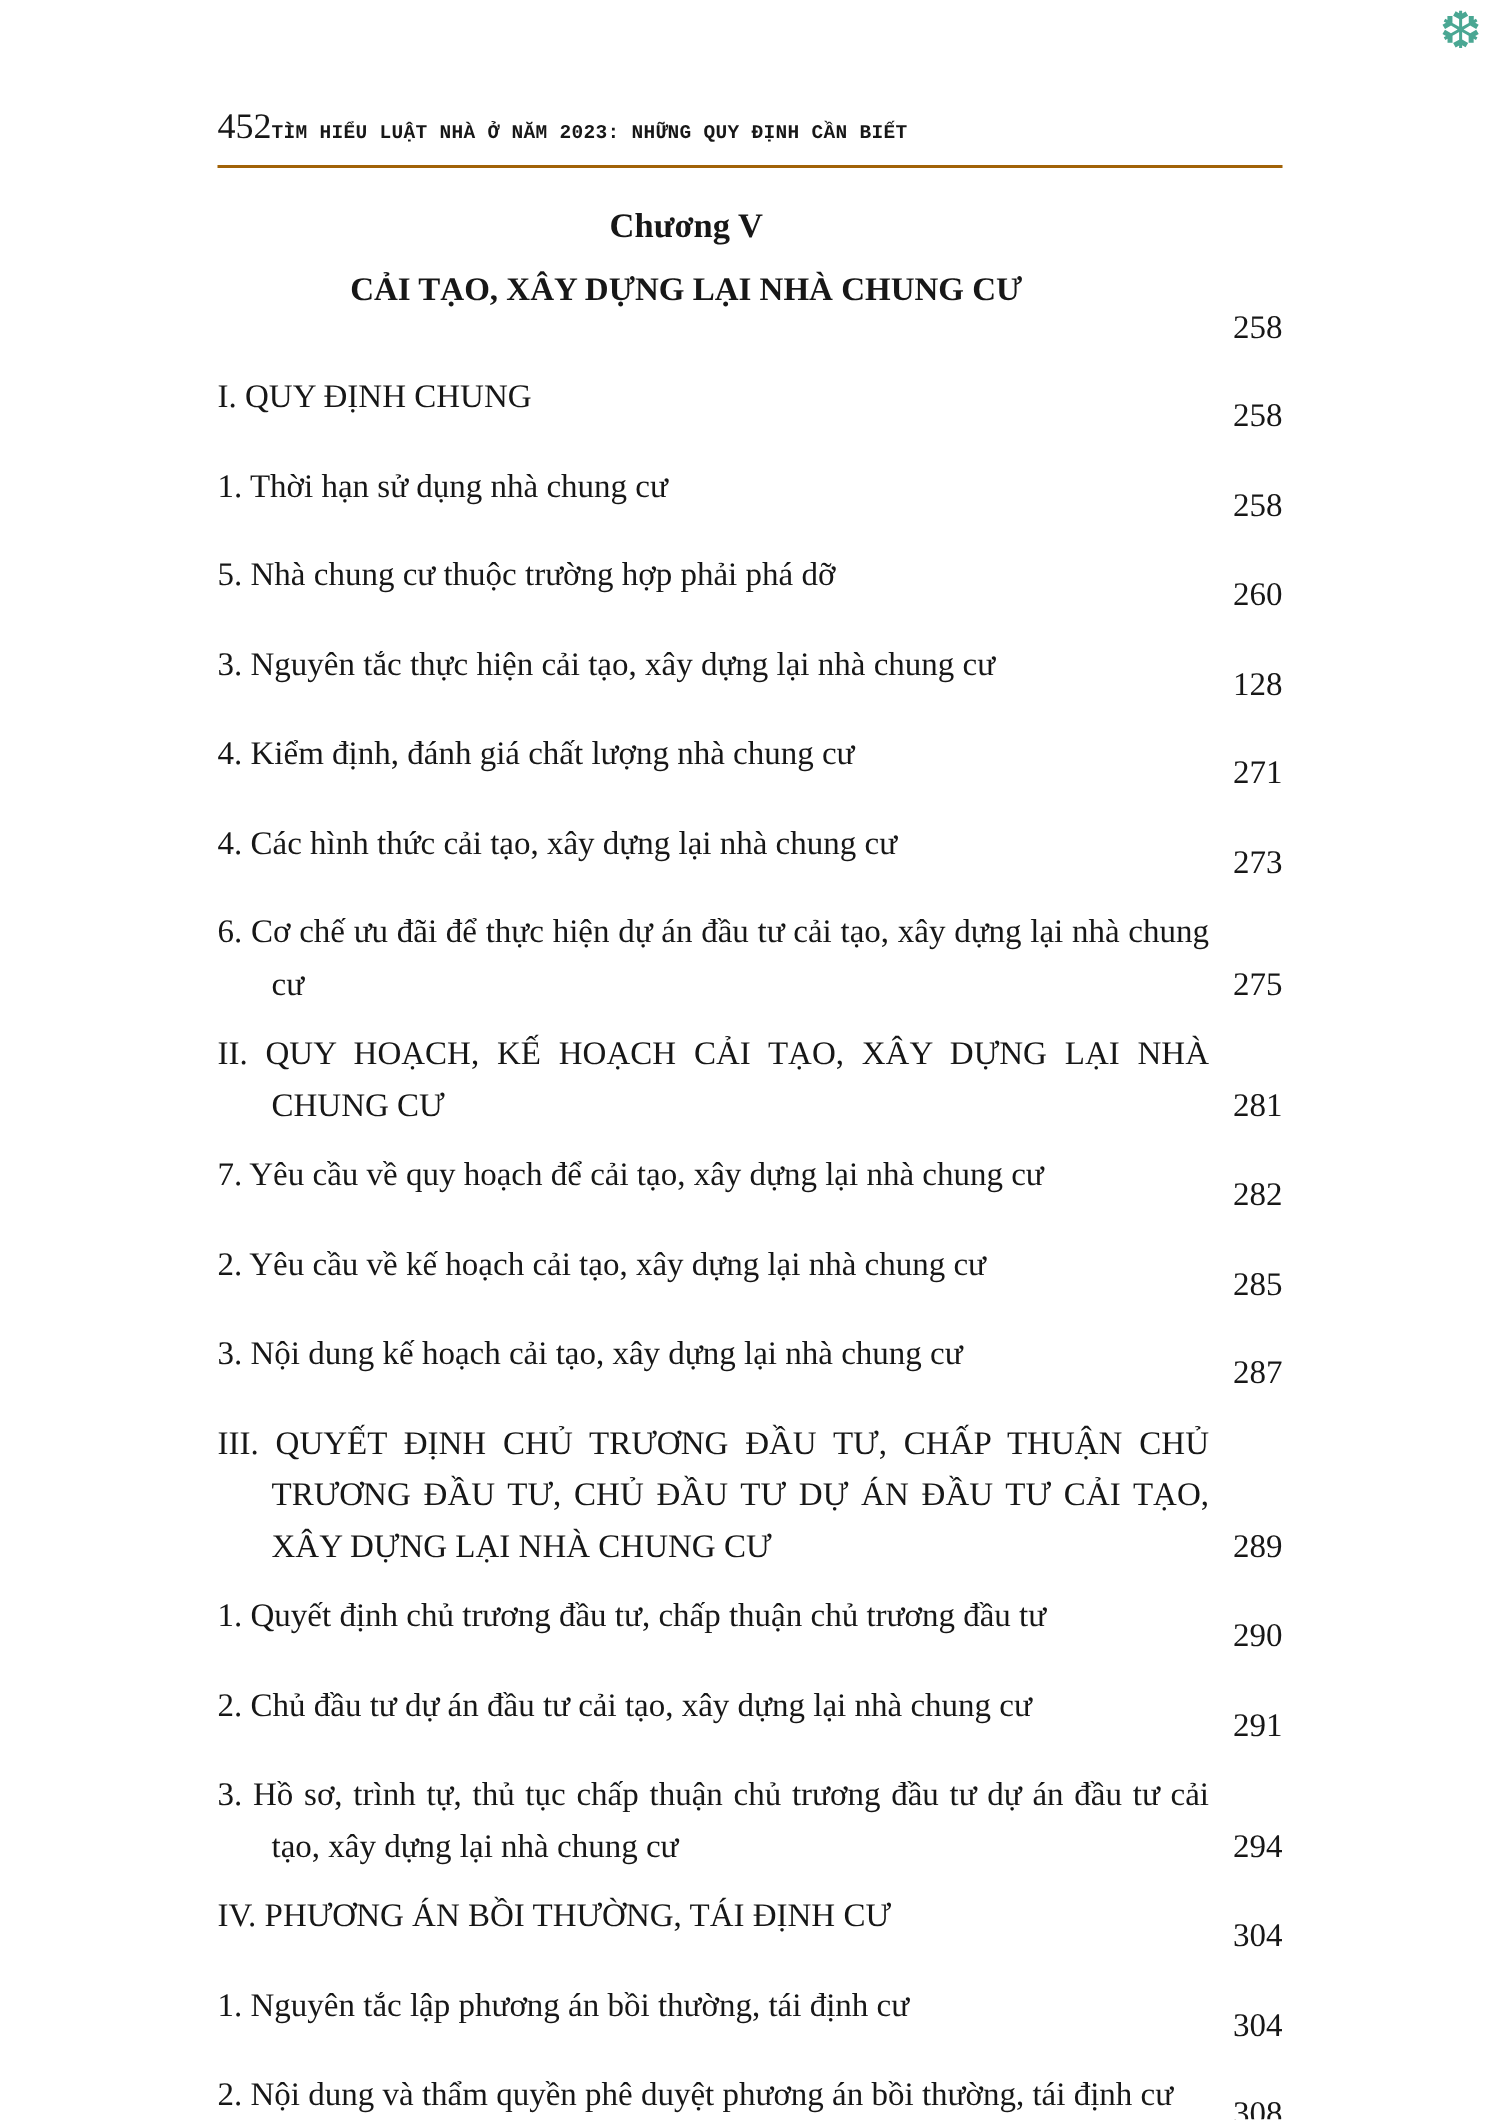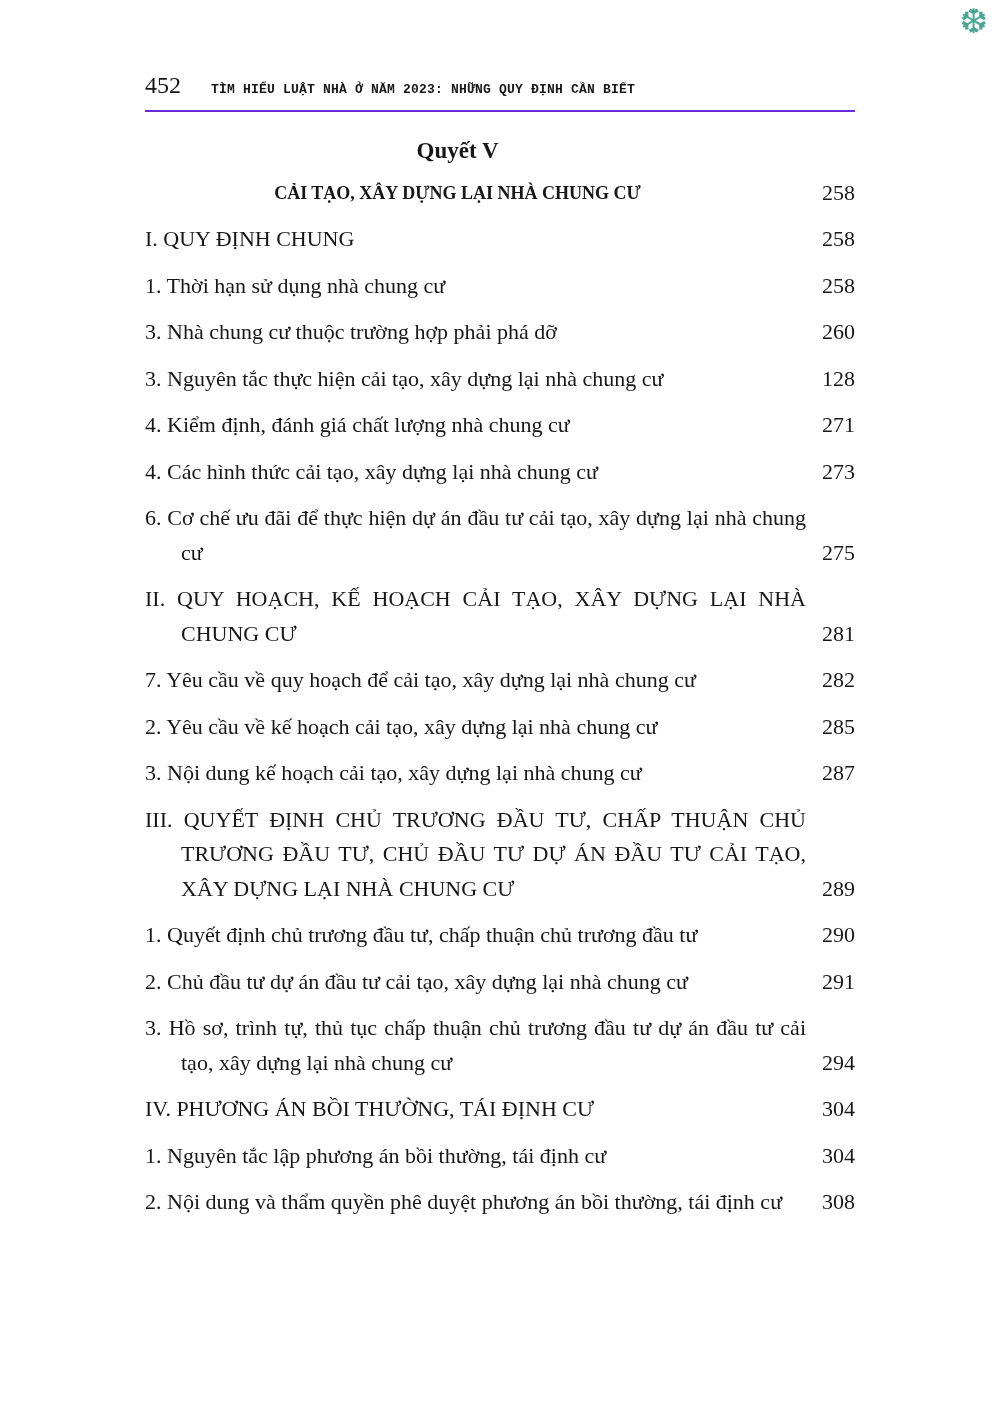--- a/index.html
+++ b/index.html
@@ -21,22 +21,21 @@
     color: #4aa793;
     font-family: "DejaVu Sans", sans-serif;
   }
   .header {
     position: absolute;
     top: 72px;
     left: 145px;
     width: 710px;
     display: flex;
     align-items: baseline;
-    gap: 30px;
-    border-bottom: 2px solid #6d28d9;
+    border-bottom: 2px solid #a16207;
     padding-bottom: 11px;
   }
   .header .pageno {
     font-size: 24px;
     font-family: "Liberation Serif", "DejaVu Serif", serif;
   }
   .header .htitle {
     font-size: 13px;
     font-weight: bold;
     font-family: Liberation Mono, monospace;
@@ -65,60 +64,61 @@
   }
   .entry.item .entry-text,
   .entry.section .entry-text {
     padding-left: 36px;
     text-indent: -36px;
     margin-top: 12px;
   }
   .entry.chapter-title .entry-text {
     text-align: center;
     font-weight: bold;
-    font-size: 18px;
+    font-size: 22px;
   }
   .entry-page {
     margin-left: auto;
     align-self: flex-end;
     white-space: nowrap;
+    margin-top: 25px;
   }
 </style>
 </head>
 <body>
 
 <div class="page">
 
   <div class="watermark" style="color: rgb(74, 167, 147);">❆</div>
 
   <div class="header">
     <span class="pageno">452</span>
     <span class="htitle">TÌM HIỂU LUẬT NHÀ Ở NĂM 2023: NHỮNG QUY ĐỊNH CẦN BIẾT</span>
   </div>
 
   <div class="toc">
-    <div class="chapter-label">Quyết V</div>
+    <div class="chapter-label">Chương V</div>
     <div id="toc-list">
   <div class="entry chapter-title">
     <span class="entry-text">CẢI TẠO, XÂY DỰNG LẠI NHÀ CHUNG CƯ</span>
     <span class="entry-page">258</span>
   </div>
 
   <div class="entry section">
     <span class="entry-text">I. QUY ĐỊNH CHUNG</span>
     <span class="entry-page">258</span>
   </div>
 
   <div class="entry item">
     <span class="entry-text">1. Thời hạn sử dụng nhà chung cư</span>
     <span class="entry-page">258</span>
   </div>
 
   <div class="entry item">
-    <span class="entry-text">3. Nhà chung cư thuộc trường hợp phải phá dỡ</span>
+    <span class="entry-text">5. Nhà chung cư thuộc trường hợp phải phá dỡ</span>
     <span class="entry-page">260</span>
   </div>
 
   <div class="entry item">
     <span class="entry-text">3. Nguyên tắc thực hiện cải tạo, xây dựng lại nhà chung cư</span>
     <span class="entry-page">128</span>
   </div>
 
   <div class="entry item">
     <span class="entry-text">4. Kiểm định, đánh giá chất lượng nhà chung cư</span>

